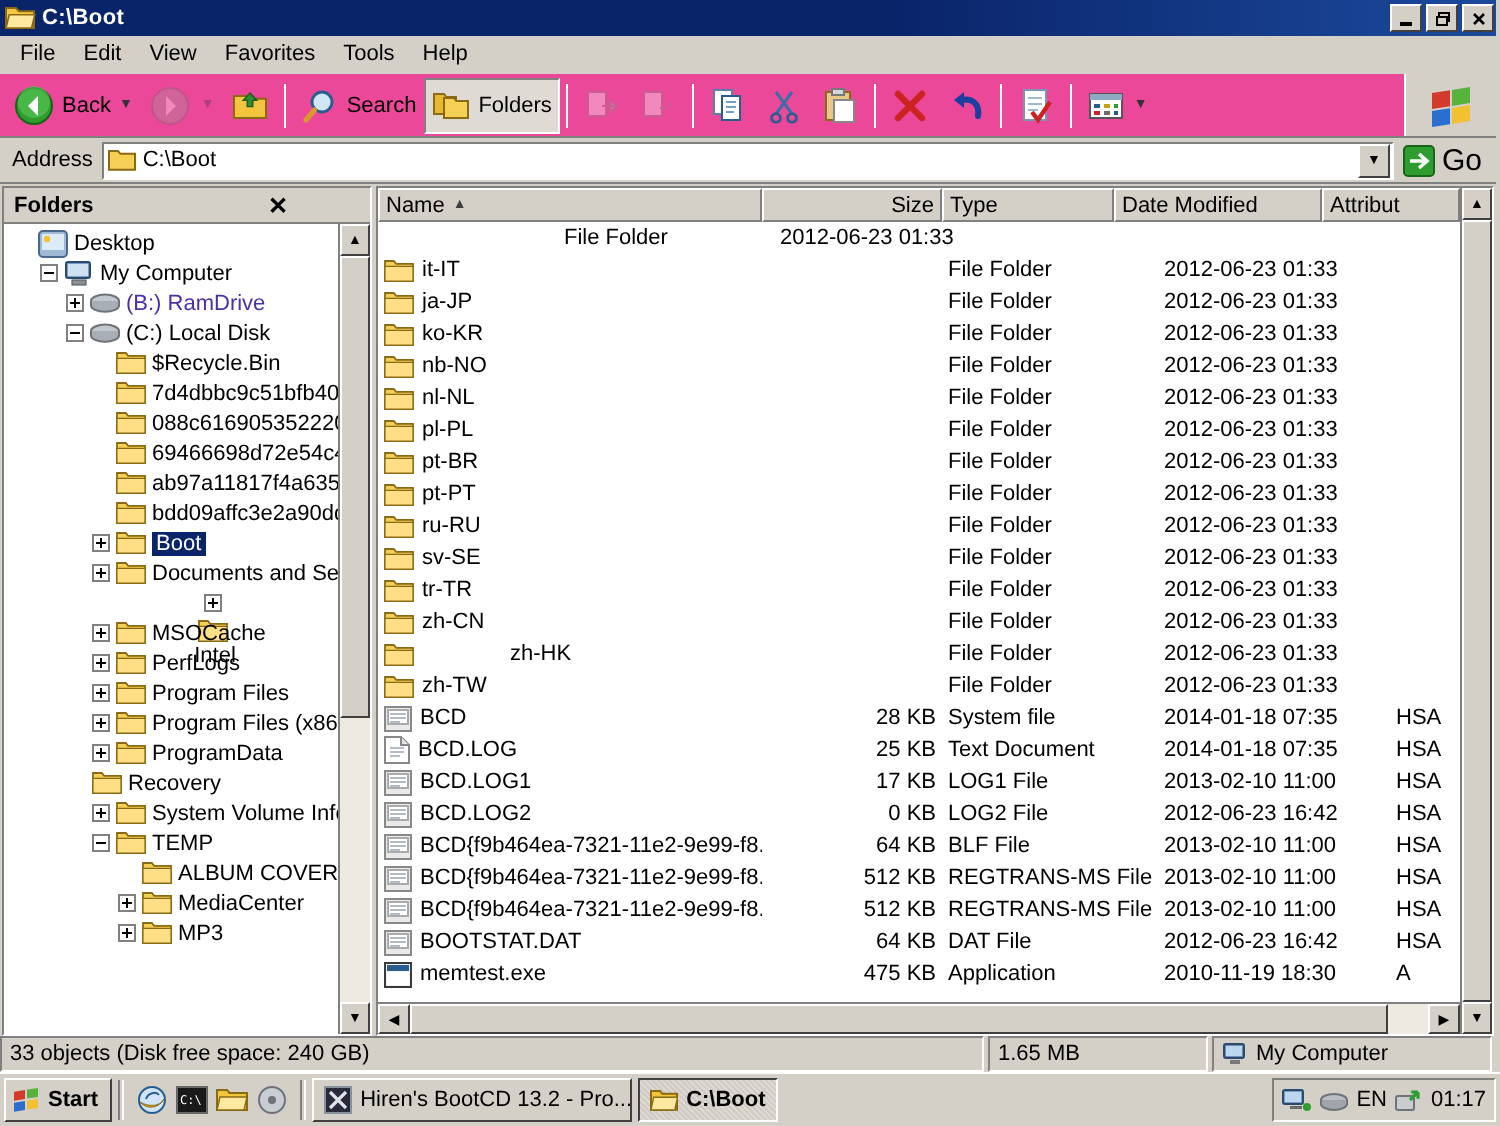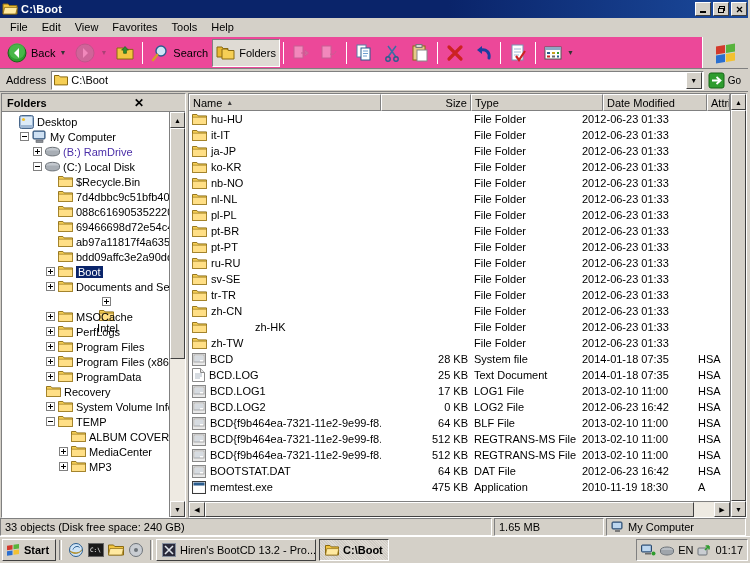--- a/index.html
+++ b/index.html
@@ -81,21 +81,21 @@
     border: 1px solid; border-color: #808080 #fff #fff #808080;
     display: flex; align-items: center; padding-left: 2px; gap: 3px;
   }
   .addr-text { font-size: 11px; color: #000; }
   .addr-drop {
     width: 16px; height: 17px; background: #d4d0c8;
     border: 1px solid; border-color: #fff #404040 #404040 #fff;
     display: flex; align-items: center; justify-content: center;
     margin-left: auto; margin-right: 1px; font-size: 7px;
   }
-  .go-btn { display: flex; align-items: center; gap: 3px; padding: 0 5px 0 4px; font-size: 10px; }
+  .go-btn { display: flex; align-items: center; gap: 3px; padding: 0 5px 0 4px; font-size: 15px; }
   
   .body-split { flex: 1; display: flex; min-height: 0; background: #d4d0c8; padding: 1px 0 0 1px; }
   
   .tree-pane {
     width: 185px; display: flex; flex-direction: column;
     border: 1px solid; border-color: #808080 #fff #fff #808080;
     background: #fff; margin-right: 2px;
   }
   .tree-head {
     height: 18px; background: #d4d0c8; display: flex; align-items: center;
@@ -697,41 +697,32 @@
       <div class="list-inner">
         <div class="list-main">
           <div class="hdr-row" id="hdr-row">
               <div class="hcell" style="width: 192px;">
                 <span>Name</span>
                 <span class="sortarrow">▲</span>
               </div>
               <div class="hcell num" style="width: 90px;">
                 <span>Size</span>
               </div>
-              <div class="hcell" style="width: 132px;">
+              <div class="hcell" style="width: 86px;">
                 <span>Type</span>
               </div>
               <div class="hcell" style="width: 104px;">
                 <span>Date Modified</span>
               </div>
               <div class="hcell" style="width: 55px; flex: 1 1 0%;">
                 <span>Attribut</span>
               </div>
             </div>
           <div class="rows" id="rows">
               <div class="frow">
-                <div class="cell name" style="width: 192px;">
-                  <span>
-                    <svg width="15" height="13" viewBox="0 0 15 13">
-                      <path d="M0.5 1.5h4.4l1.2 1.4H14.5v8.6H0.5z" fill="#f6cf55" stroke="#8a6a12" stroke-width=".9"></path>
-                      <path d="M0.5 4.2h14v7.3H0.5z" fill="#ffdf86" stroke="#8a6a12" stroke-width=".6"></path>
-                    </svg>
-                  </span>
-                  <span>hu-HU</span>
-                </div>
                 <div class="cell num" style="width: 90px;">
                   <span></span>
                 </div>
                 <div class="cell" style="width: 108px;">
                   <span>File Folder</span>
                 </div>
                 <div class="cell" style="width: 116px;">
                   <span>2012-06-23 01:33</span>
                 </div>
                 <div class="cell" style="width: 55px; flex: 1 1 0%;">

